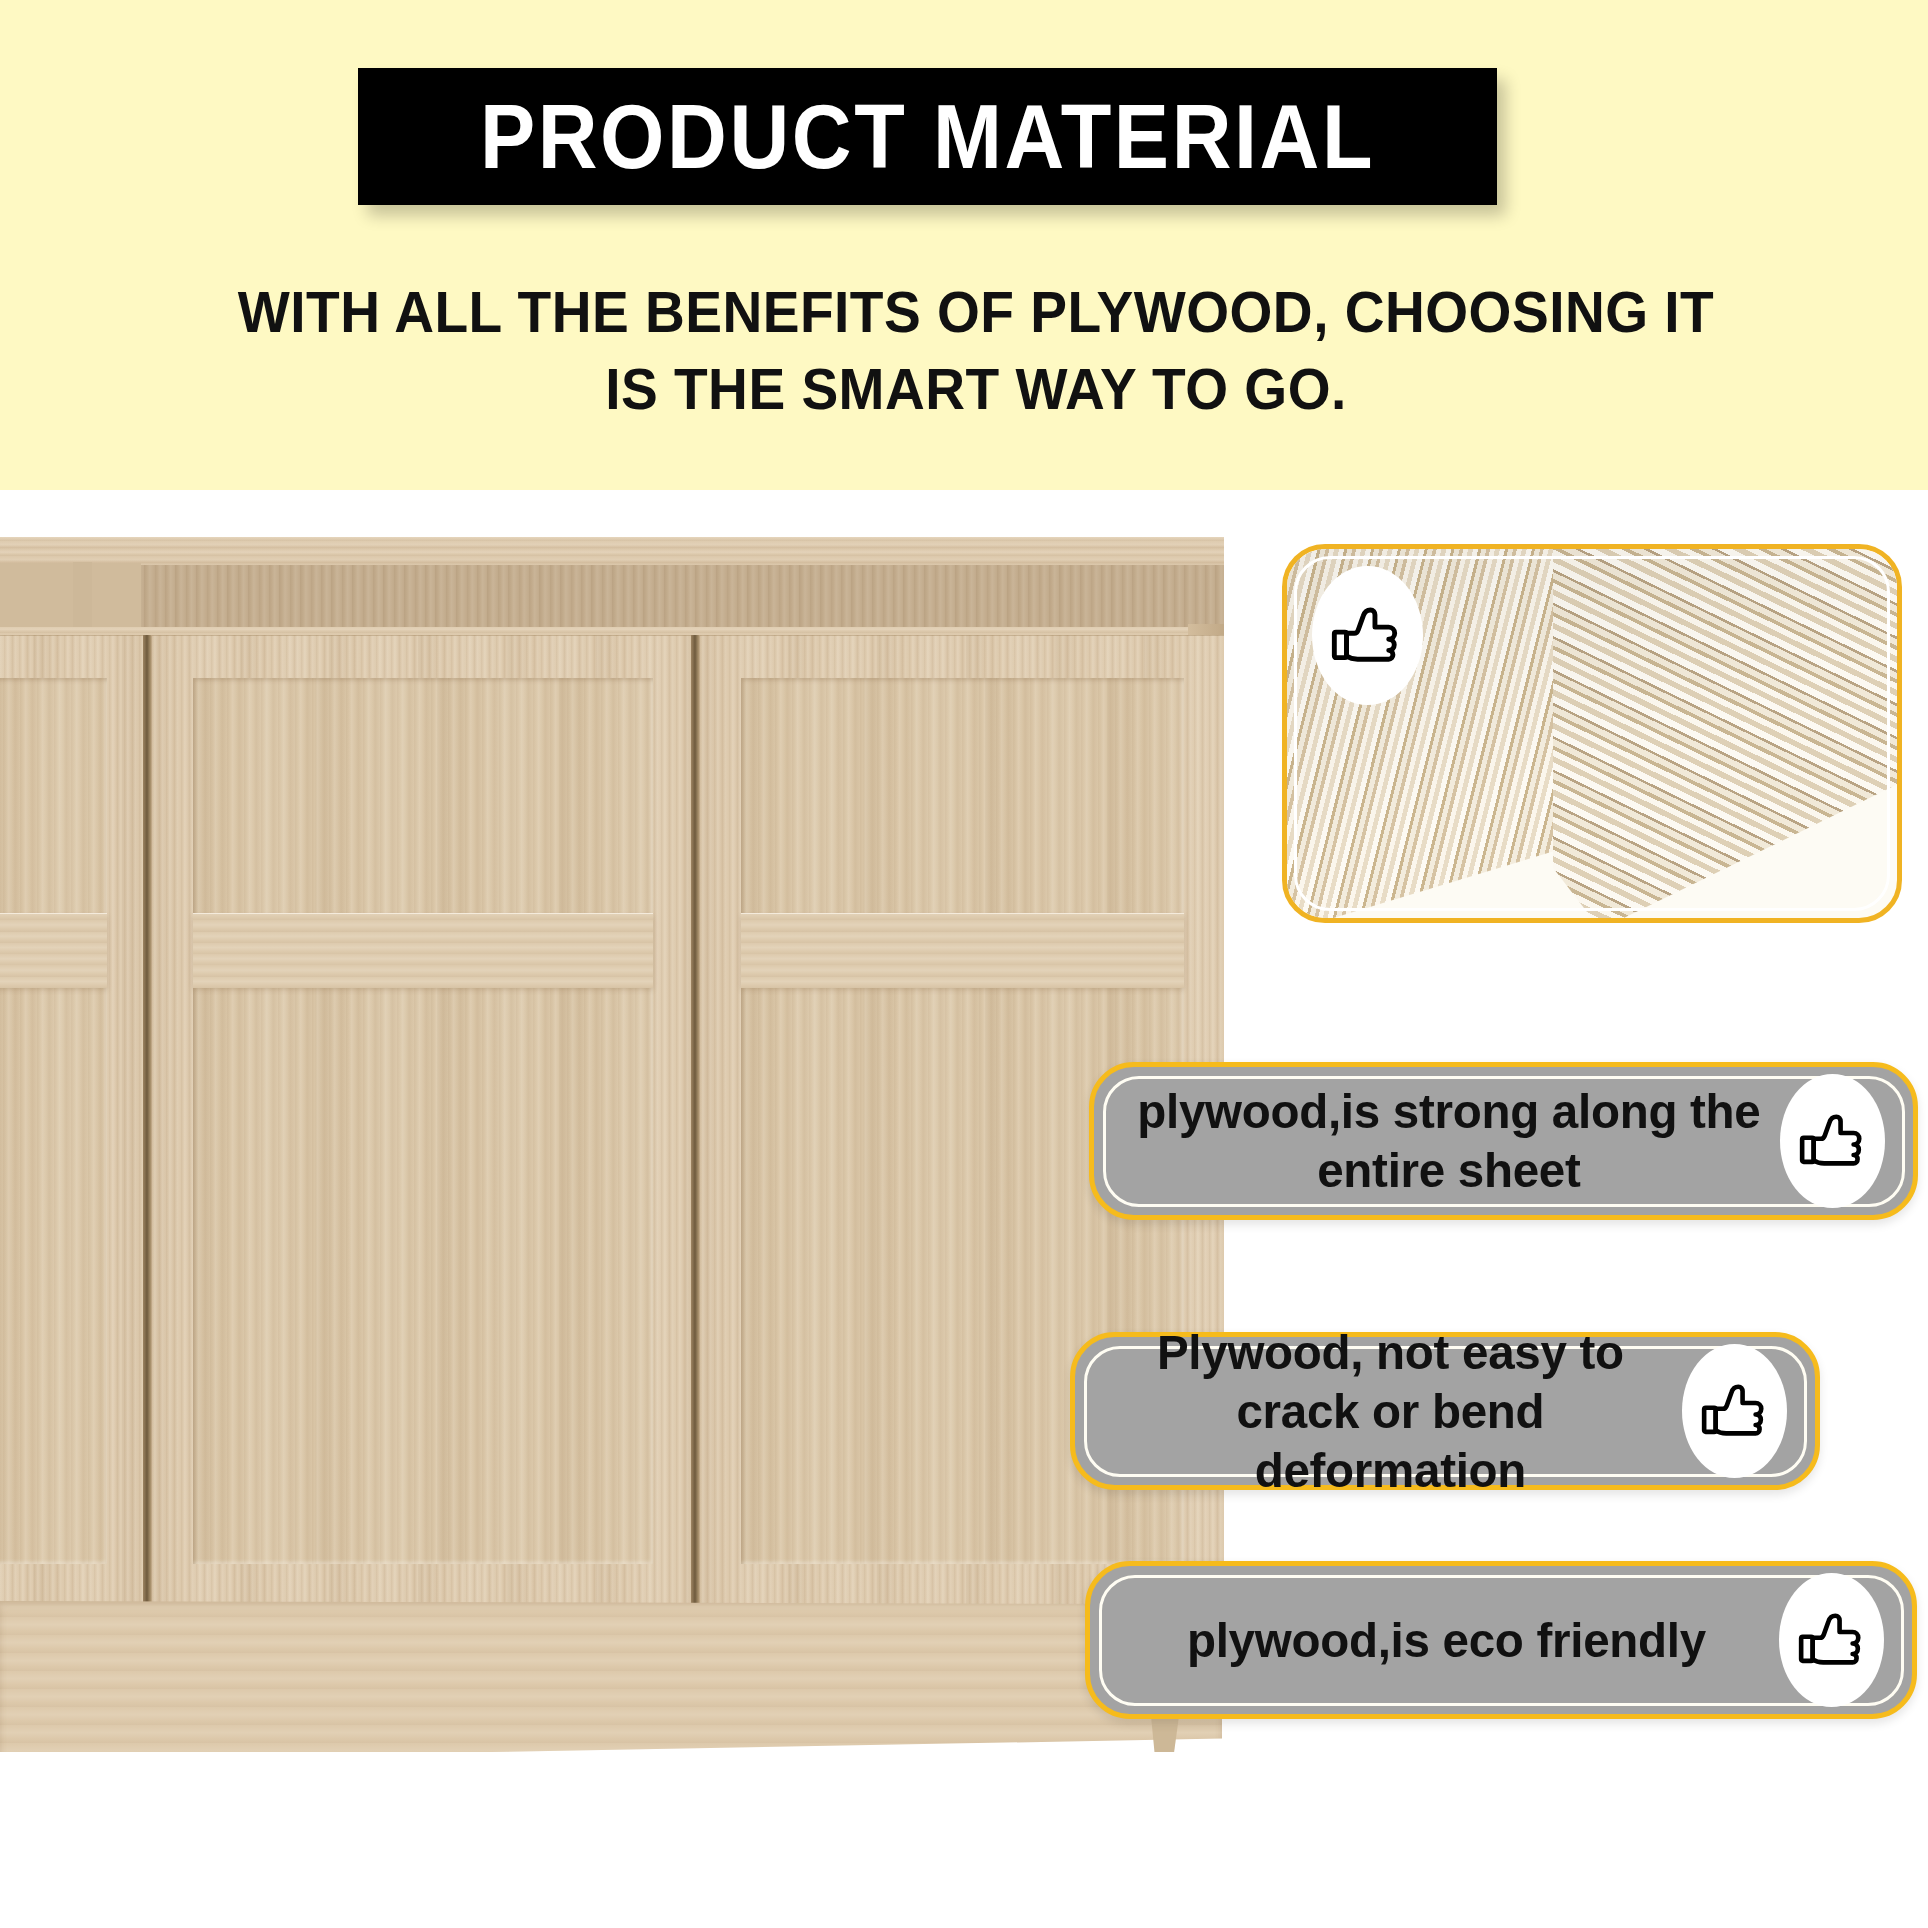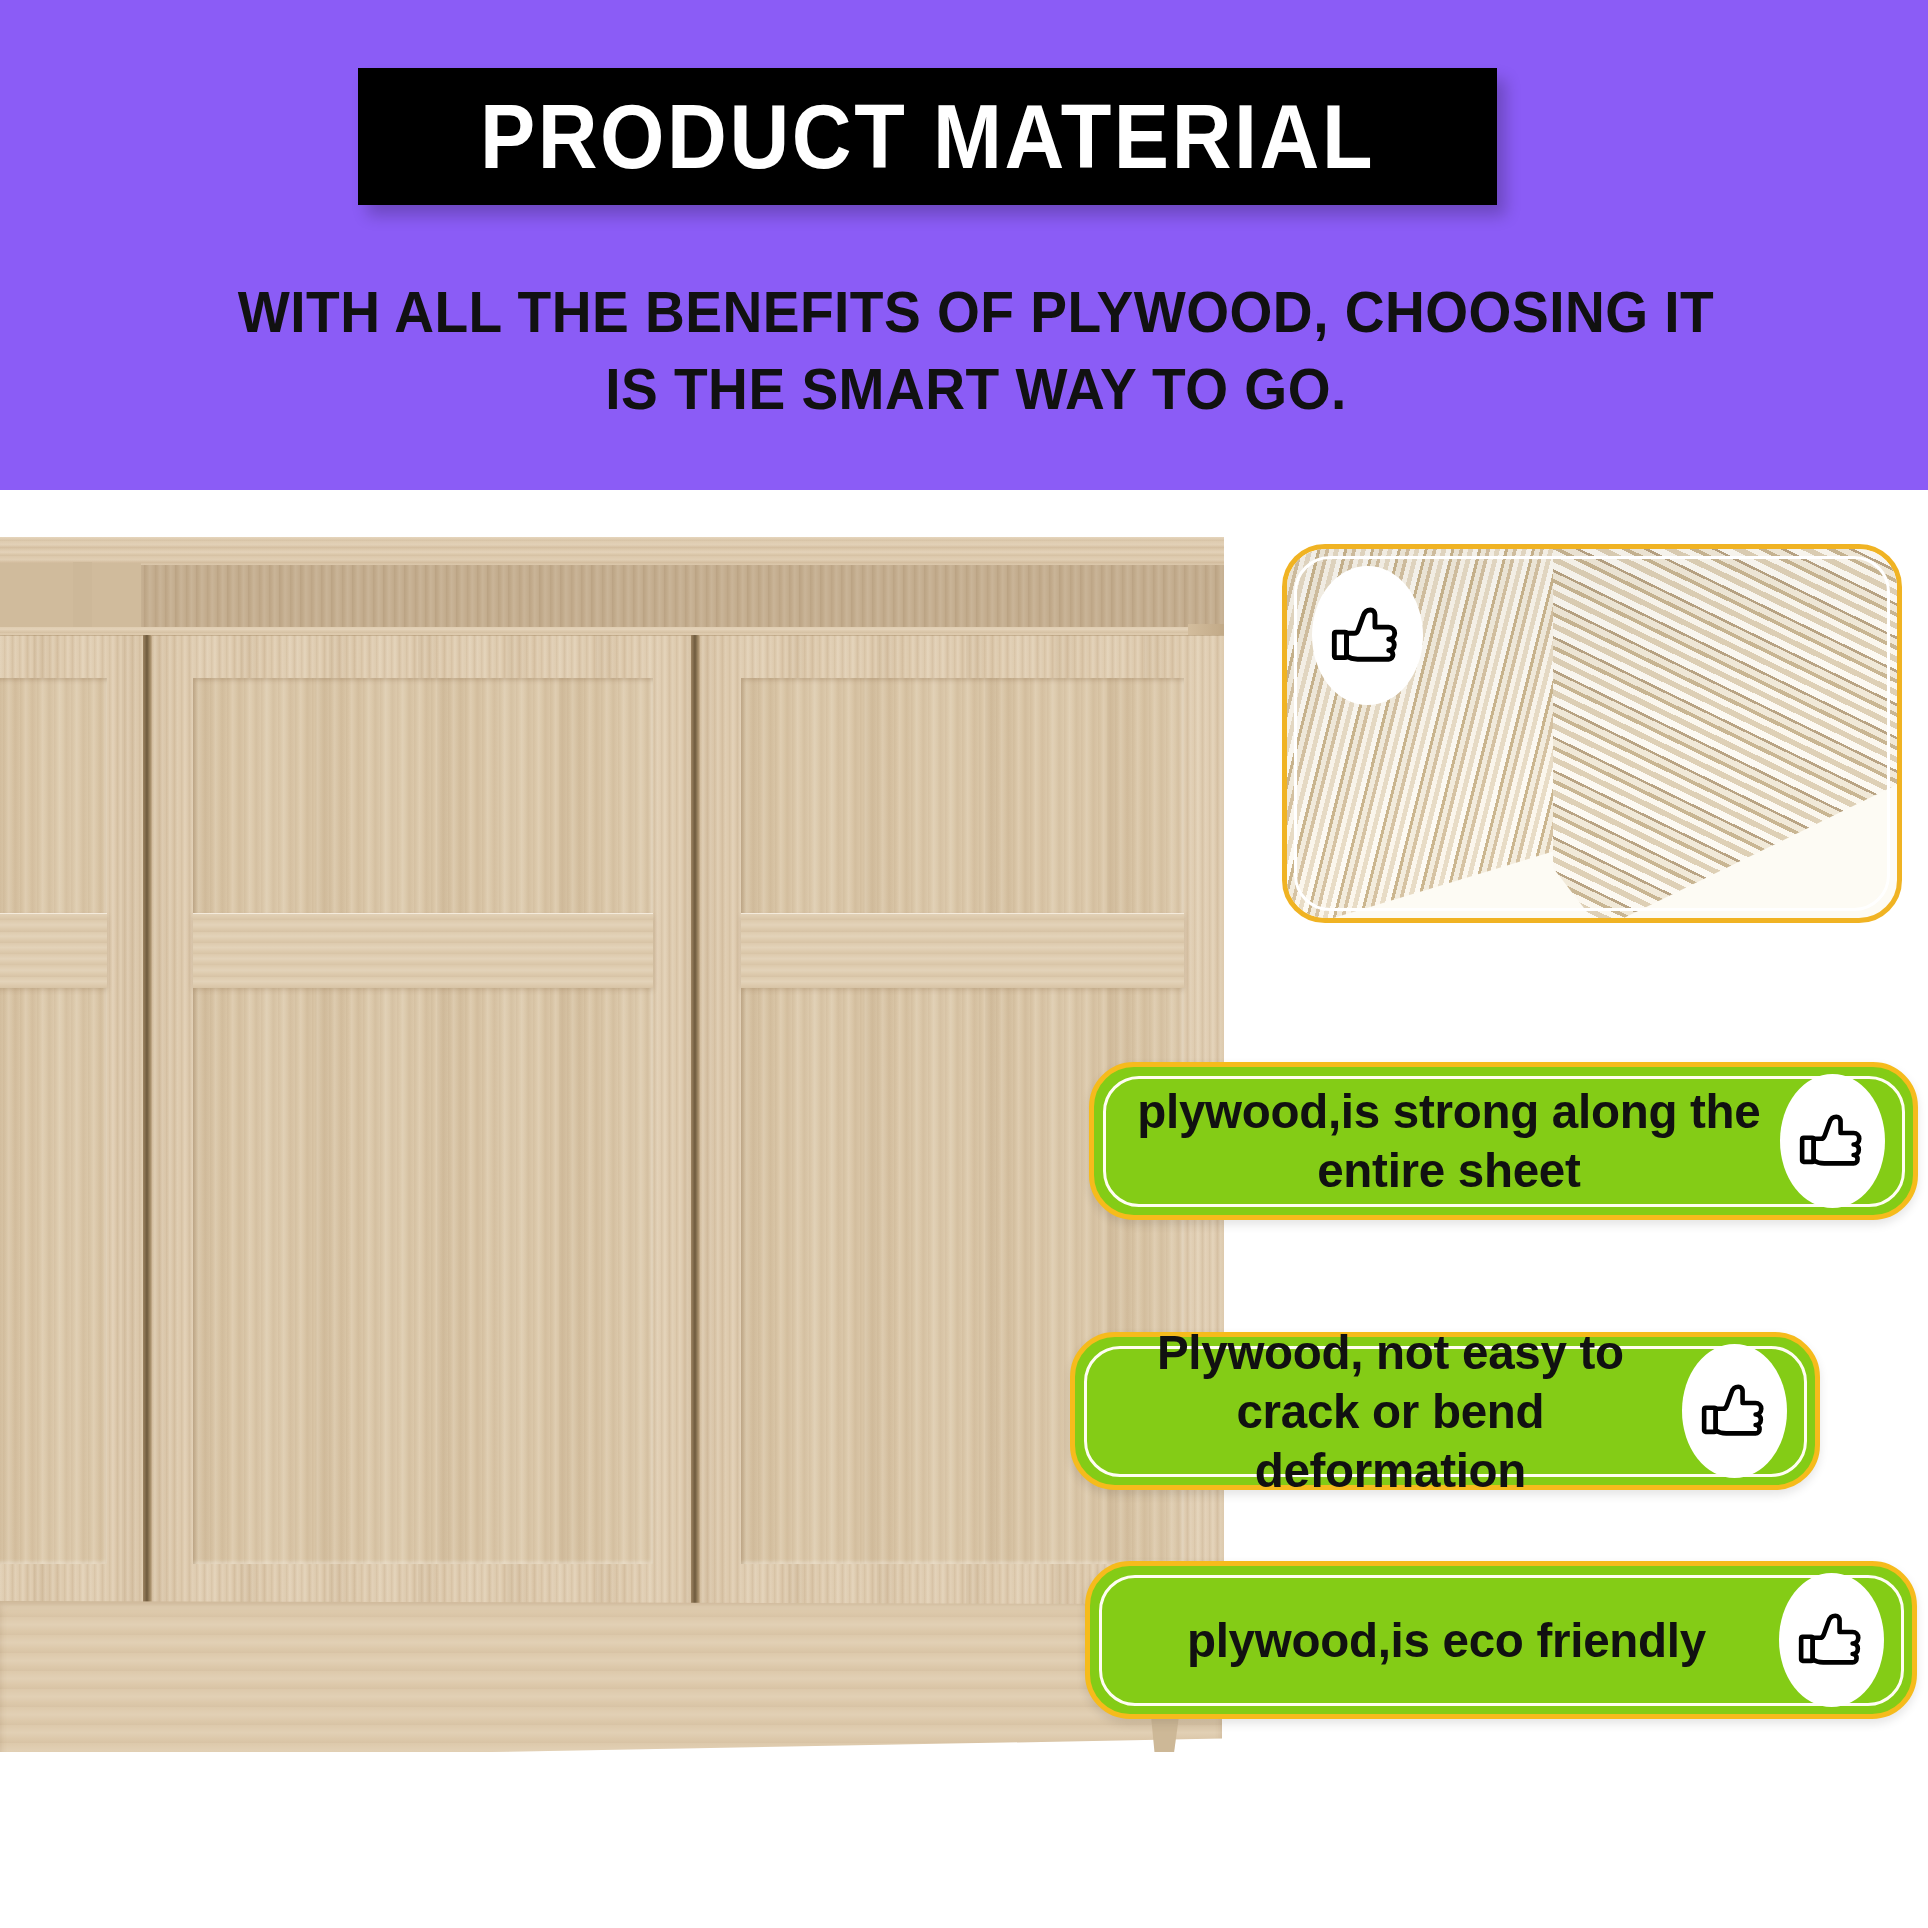--- a/index.html
+++ b/index.html
@@ -8,21 +8,21 @@
     background: #ffffff;
     font-family: "Liberation Sans", sans-serif;
     position: relative;
     overflow: hidden;
   }
 
   
   #header-block {
     position: absolute;
     top: 0; left: 0; width: 1928px; height: 490px;
-    background: #8b5cf6;
+    background: #fef9c3;
   }
 
   #title-banner {
     position: absolute;
     left: 358px; top: 68px;
     width: 1139px; height: 137px;
     background: #000000;
     box-shadow: 9.4px 11.3px 15px rgba(0,0,0,0.22);
     display: flex;
     align-items: center;
@@ -267,21 +267,21 @@
     border-radius: 50%;
     display: flex;
     align-items: center;
     justify-content: center;
   }
   .thumb-circle svg { width: 64%; height: 64%; display: block; }
 
   
   .badge {
     position: absolute;
-    background: #84cc16;
+    background: #a3a3a3;
     border: 5.6px solid #f6bb1c;
     border-radius: 45px;
     display: flex;
     align-items: center;
     box-shadow: 0 4.7px 9.4px rgba(0,0,0,0.10);
   }
   .badge-ring {
     position: absolute; inset: 8.5px;
     border: 3.8px solid #fffdf3;
     border-radius: 36px;

